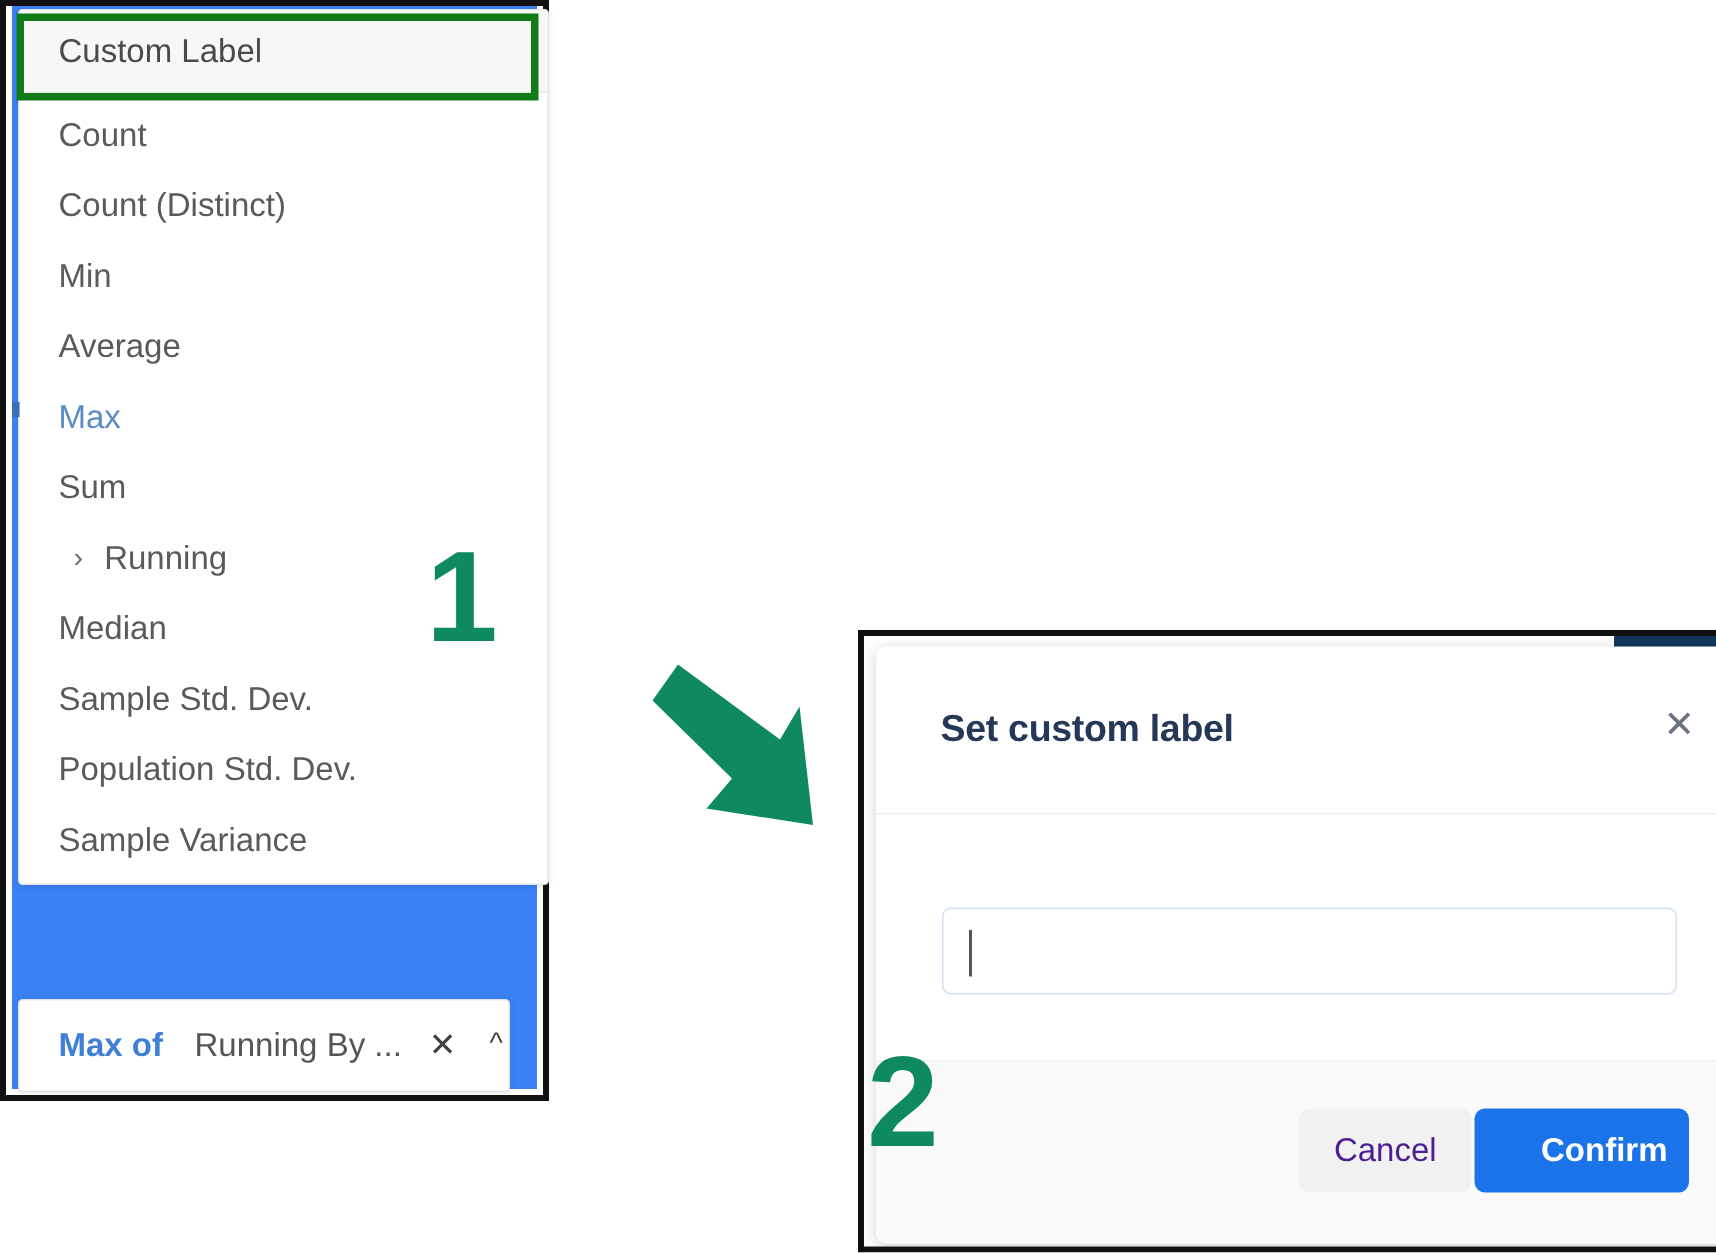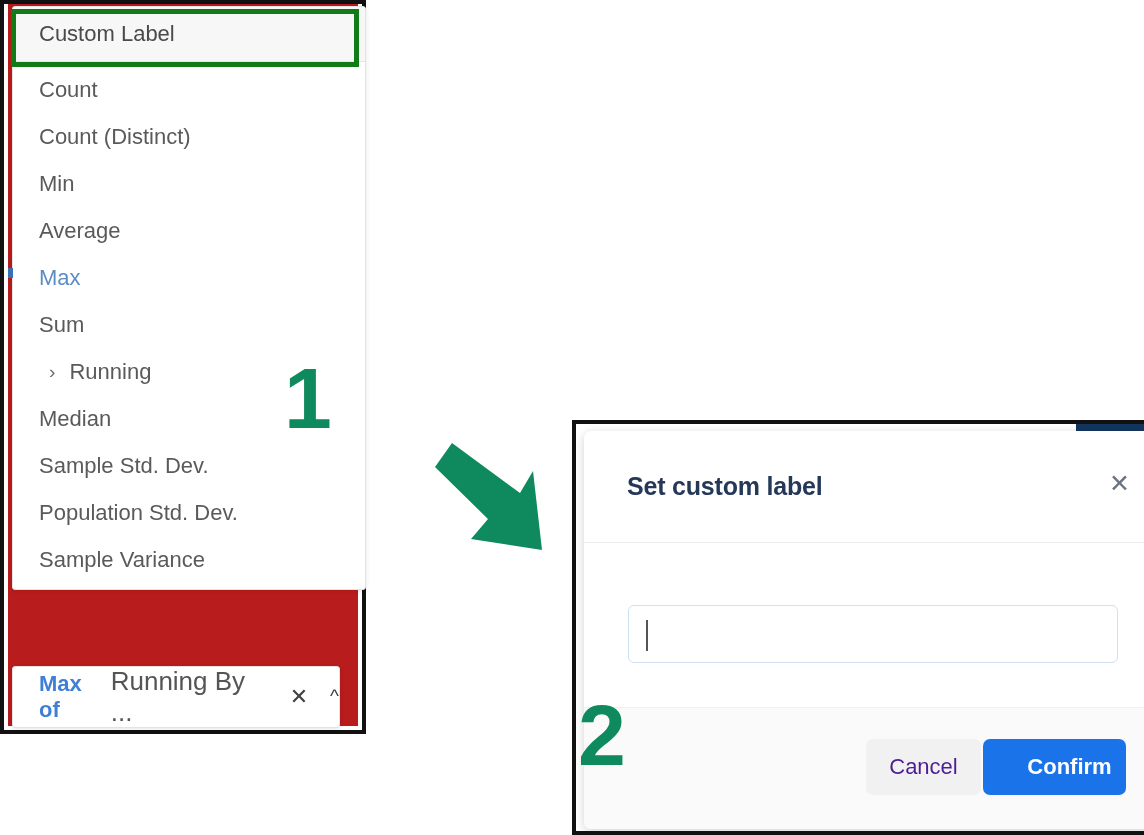--- a/index.html
+++ b/index.html
@@ -30,21 +30,21 @@
     border: 4px solid #111111;
     background: #ffffff;
   }
 
   .panel-inner {
     position: absolute;
     left: 4px;
     top: 0px;
     right: 4px;
     bottom: 4px;
-    background: #b91c1c;
+    background: #3b82f6;
     text-decoration: underline;
   }
 
   
   .highlight-box {
     position: absolute;
     left: 7px;
     top: 5px;
     width: 348px;
     height: 58px;
@@ -129,23 +129,23 @@
     display: flex;
     align-items: center;
     padding-left: 26px;
   }
   .token-agg {
     font-size: 22px;
     color: #3f7fd6;
     font-weight: bold;
   }
   .token-field {
-    font-size: 26px;
+    font-size: 22px;
     color: #555555;
-    margin-left: 3px;
+    margin-left: 21px;
   }
   .token-x {
     font-size: 22px;
     color: #3f3f3f;
     margin-left: 18px;
     line-height: 1;
   }
   .token-caret {
     font-size: 19px;
     color: #3f3f3f;

